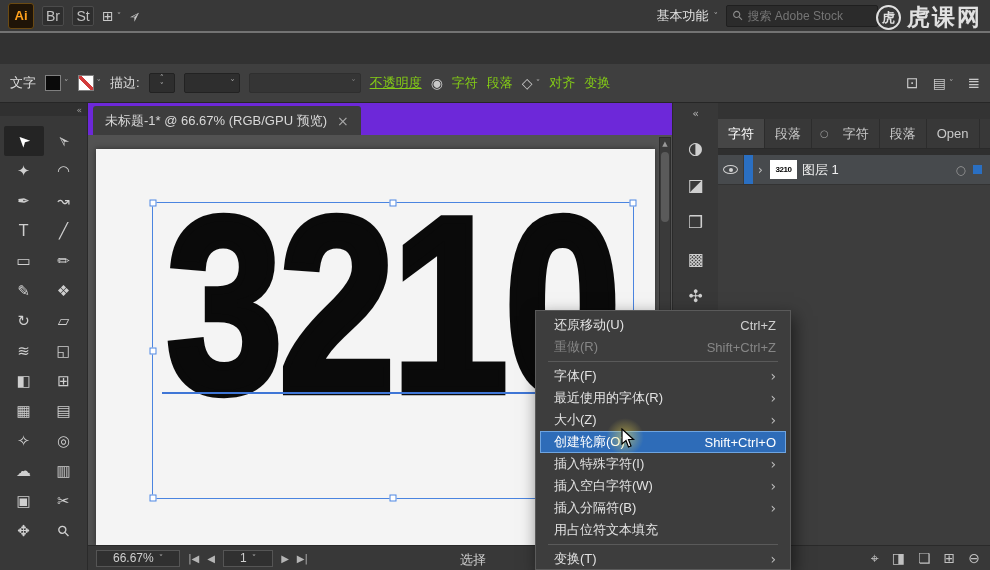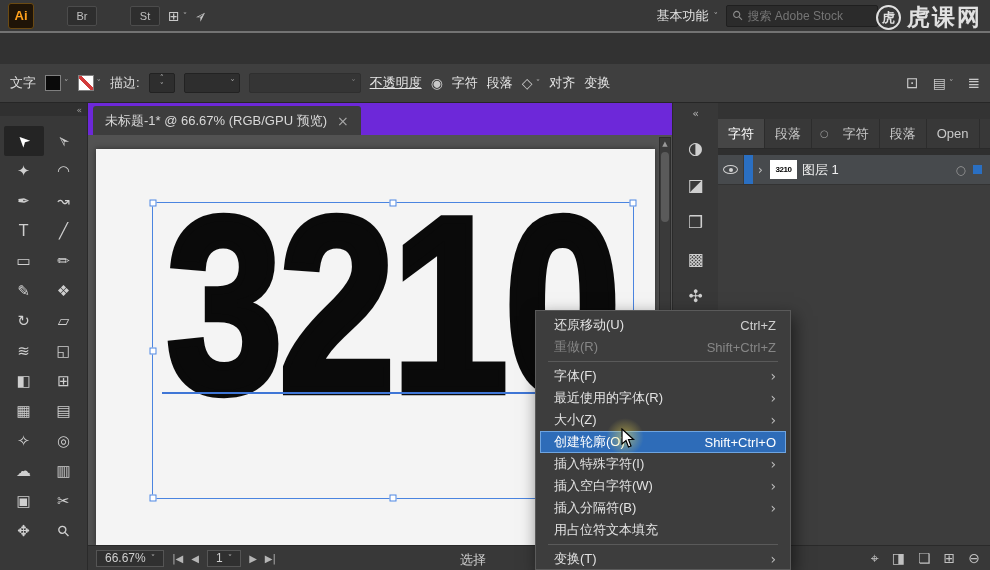--- a/index.html
+++ b/index.html
@@ -4,21 +4,21 @@
 <style>
   * { margin:0; padding:0; box-sizing:border-box; }
   html,body { background:#222; }
   body { font-family:"Liberation Sans","DejaVu Sans",sans-serif; }
   #root { position:relative; width:990px; height:570px; background:#323232; overflow:hidden; color:#ddd; }
   .glyph { font-family:"DejaVu Sans",sans-serif; }
 
   
   .topbar { position:absolute; left:0; top:0; width:990px; height:33px; background:#383838; border-bottom:2px solid #737373; display:flex; align-items:center; padding:0 8px; gap:8px; }
   .ai-logo { width:26px; height:26px; background:#1f1407; color:#ffa11d; font-weight:bold; font-size:13px; display:flex; align-items:center; justify-content:center; border-radius:3px; border:1px solid #6b4a12; }
-  .badge { width:30px; height:20px; background:#2e2e2e; border:1px solid #4c4c4c; color:#c0c0c0; font-size:11px; display:flex; align-items:center; justify-content:center; border-radius:2px;margin-left:25px; }
+  .badge { width:22px; height:20px; background:#2e2e2e; border:1px solid #4c4c4c; color:#c0c0c0; font-size:14px; display:flex; align-items:center; justify-content:center; border-radius:2px; }
   .tb-icon { color:#c9c9c9; font-size:14px; display:flex; align-items:center; gap:3px; }
   .caret { font-size:9px; color:#a8a8a8; }
   .rot-45 { display:inline-block; transform:rotate(-45deg); }
   .workspace { margin-left:auto; display:flex; align-items:center; gap:5px; font-size:13px; color:#e0e0e0; }
   .searchbox { width:152px; height:22px; background:#2b2b2b; border:1px solid #1f1f1f; border-radius:2px; display:flex; align-items:center; gap:5px; padding:0 6px; margin-right:104px; }
   .searchbox input { background:transparent; border:none; outline:none; color:#9a9a9a; font-size:12px; width:110px; font-family:inherit; }
   .search-glyph { color:#8a8a8a; font-size:13px; display:inline-block; transform:rotate(-45deg); }
   .watermark { position:absolute; top:2px; right:8px; display:flex; align-items:center; gap:6px; color:rgba(255,255,255,.85); z-index:60; }
   .wm-circle { width:25px; height:25px; border:2px solid rgba(255,255,255,.85); border-radius:50%; display:flex; align-items:center; justify-content:center; font-size:13px; font-weight:bold; }
   .wm-text { font-size:23px; font-weight:bold; letter-spacing:2px; }
@@ -28,21 +28,21 @@
   .mb-item { padding:0 11px; font-size:14px; color:#e3e3e3; line-height:29px; cursor:default; }
 
   
   .controlbar { position:absolute; left:0; top:64px; width:990px; height:39px; background:#3f3f3f; border-bottom:1px solid #262626; display:flex; align-items:center; padding:0 10px; gap:9px; font-size:13px; color:#ddd; }
   .swatch { width:16px; height:16px; border:1px solid #808080; }
   .swatch.black { background:#0a0a0a; }
   .swatch.stroke { background:linear-gradient(45deg,#fff 42%,#d23b3b 42%,#d23b3b 58%,#fff 58%); }
   .dd { height:20px; background:#2e2e2e; border:1px solid #222; display:flex; align-items:center; justify-content:flex-end; padding:0 4px; border-radius:2px; }
   .dd.small { width:56px; } .dd.wide { width:112px; opacity:.55; }
   .stepper { width:26px; height:20px; background:#2e2e2e; border:1px solid #222; display:flex; flex-direction:column; align-items:center; justify-content:center; line-height:8px; font-size:8px; color:#aaa; border-radius:2px; }
-  .cb-link { color:#e5e5e5; } .cb-link.u { text-decoration:underline; }
+  .cb-link { color:#84cc16; } .cb-link.u { text-decoration:underline; }
   .cb-right { margin-left:auto; display:flex; align-items:center; gap:14px; color:#c9c9c9; font-size:15px; }
 
   
   .toolbar { position:absolute; left:0; top:103px; width:88px; height:467px; background:#383838; border-right:1px solid #2a2a2a; }
   .toolbar-head { height:13px; background:#303030; display:flex; align-items:center; justify-content:flex-end; padding-right:5px; color:#9a9a9a; font-size:9px; }
   .tool-grid { display:grid; grid-template-columns:40px 40px; justify-content:center; padding-top:10px; }
   .tool { height:30px; display:flex; align-items:center; justify-content:center; color:#cfcfcf; font-size:15px; border-radius:2px; }
   .tool.sel { background:#242424; color:#fff; }
 
   
@@ -53,21 +53,21 @@
   .canvas { position:absolute; left:0; top:32px; right:0; bottom:25px; background:#525252; overflow:hidden; }
   .artboard { position:absolute; left:8px; top:14px; right:17px; bottom:0; background:#f4f4f4; box-shadow:0 0 6px rgba(0,0,0,.45); }
   .bigtext { position:absolute; left:62px; top:52px; width:484px; text-align:center; font-size:208px; line-height:0.95; font-weight:bold; color:#0a0a0a; letter-spacing:-3px; -webkit-text-stroke:7px #0a0a0a; transform:scaleY(1.2); transform-origin:top center; white-space:nowrap; }
   .selbox { position:absolute; left:64px; top:67px; width:482px; height:297px; border:1px solid #4a84e0; }
   .handle { position:absolute; width:7px; height:7px; background:#fff; border:1px solid #4a84e0; transform:translate(-50%,-50%); }
   .baseline { position:absolute; left:74px; top:257px; width:460px; height:0; border-top:2px solid #3f76d6; }
   .vscroll { position:absolute; right:1px; top:2px; width:12px; bottom:2px; background:#3a3a3a; border:1px solid #2c2c2c; display:flex; flex-direction:column; align-items:center; }
   .vscroll .arr { font-size:7px; color:#9a9a9a; padding-top:2px; }
   .vthumb { width:8px; height:70px; background:#5a5a5a; border-radius:4px; margin-top:4px; }
   .statusbar { position:absolute; left:0; bottom:0; right:0; height:25px; background:#383838; border-top:1px solid #2a2a2a; display:flex; align-items:center; gap:8px; padding:0 8px; font-size:12px; color:#cfcfcf; }
-  .zoombox,.pagebox { border:1px solid #555; height:17px; display:flex; align-items:center; gap:5px; padding:0 8px; background:#303030; }
+  .zoombox,.pagebox { border:1px solid #555; height:17px; display:flex; align-items:center; gap:5px; padding:0 16px; background:#303030; }
   .navg { font-size:10px; color:#b5b5b5; }
   .sel-hint { position:absolute; left:372px; top:5px; font-size:13px; color:#cfcfcf; }
 
   
   .dockstrip { position:absolute; left:672px; top:103px; width:46px; height:467px; background:#383838; border-left:1px solid #2a2a2a; }
   .dock-collapse { text-align:center; color:#b5b5b5; font-size:11px; padding-top:4px; }
   .dock-icons { display:flex; flex-direction:column; align-items:center; gap:17px; margin-top:18px; color:#cfcfcf; font-size:17px; }
 
   
   .rightpanels { position:absolute; left:718px; top:103px; width:272px; height:467px; background:#333333; display:flex; flex-direction:column; }

